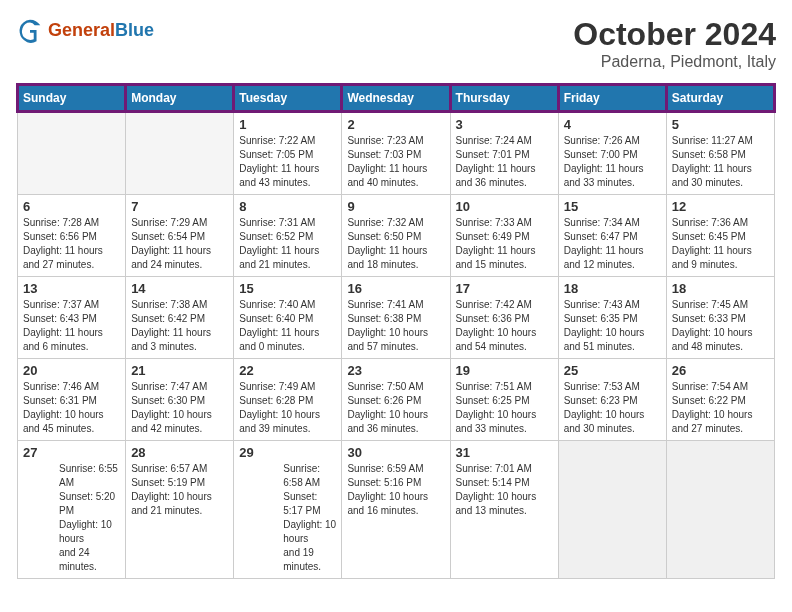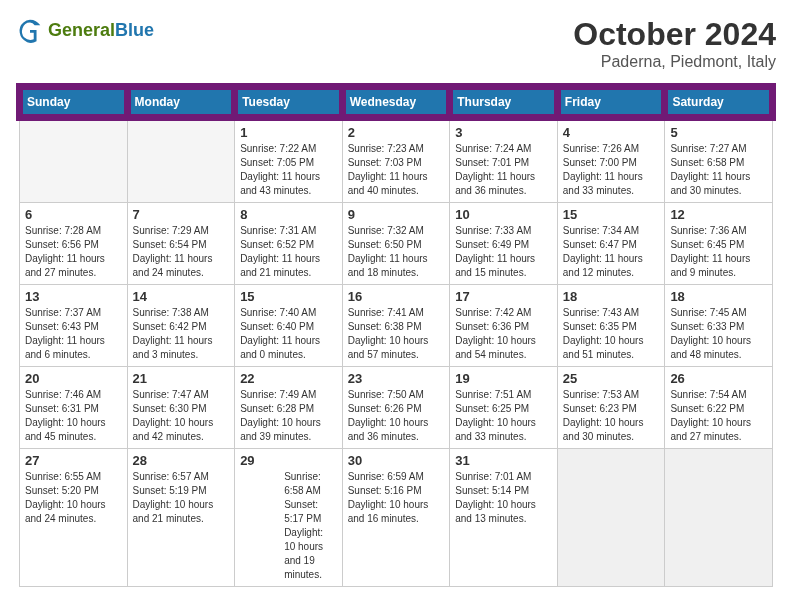--- a/index.html
+++ b/index.html
@@ -17,21 +17,21 @@
       margin-bottom: 12px;
     }
     .logo {
       display: flex;
       align-items: center;
       gap: 4px;
     }
     .logo-text-general {
       font-size: 18px;
       font-weight: bold;
-      color: #4d7c0f;
+      color: #c2410c;
     }
     .logo-text-blue {
       font-size: 18px;
       font-weight: bold;
       color: #2176ae;
     }
     .logo-icon {
       width: 28px;
       height: 28px;
     }
@@ -53,21 +53,21 @@
       border-collapse: collapse;
       table-layout: fixed;
     }
     th {
       background-color: #2176ae;
       color: #fff;
       font-size: 12px;
       font-weight: bold;
       padding: 5px 4px;
       text-align: left;
-      border: 7px solid #701a75;
+      border: 3px solid #701a75;
     }
     td {
       vertical-align: top;
       border: 1px solid #ccc;
       padding: 4px 5px;
       font-size: 10px;
       color: #333;
       height: 82px;
       background: #fff;
     }
@@ -147,21 +147,21 @@
         </td>
         <td>
           <span class="day-num">4</span>
           <div class="cell-text" style="white-space: pre-line;">Sunrise: 7:26 AM
 Sunset: 7:00 PM
 Daylight: 11 hours
 and 33 minutes.</div>
         </td>
         <td>
           <span class="day-num">5</span>
-          <div class="cell-text" style="white-space: pre-line;">Sunrise: 7:27 AM
+          <div class="cell-text" style="white-space: pre-line;">Sunrise: 11:27 AM
 Sunset: 6:58 PM
 Daylight: 11 hours
 and 30 minutes.</div>
         </td>
       </tr>
       <tr>
         <td>
           <span class="day-num">6</span>
           <div class="cell-text" style="white-space: pre-line;">Sunrise: 7:28 AM
 Sunset: 6:56 PM
@@ -309,21 +309,21 @@
           <span class="day-num">26</span>
           <div class="cell-text" style="white-space: pre-line;">Sunrise: 7:54 AM
 Sunset: 6:22 PM
 Daylight: 10 hours
 and 27 minutes.</div>
         </td>
       </tr>
       <tr>
         <td>
           <span class="day-num">27</span>
-          <div class="cell-text" style="white-space: pre-line;">Sunrise: 6:55 AM
+          <div class="cell-text" style="white-space: pre-line; margin-left: 36px;">Sunrise: 6:55 AM
 Sunset: 5:20 PM
 Daylight: 10 hours
 and 24 minutes.</div>
         </td>
         <td>
           <span class="day-num">28</span>
           <div class="cell-text" style="white-space: pre-line;">Sunrise: 6:57 AM
 Sunset: 5:19 PM
 Daylight: 10 hours
 and 21 minutes.</div>

